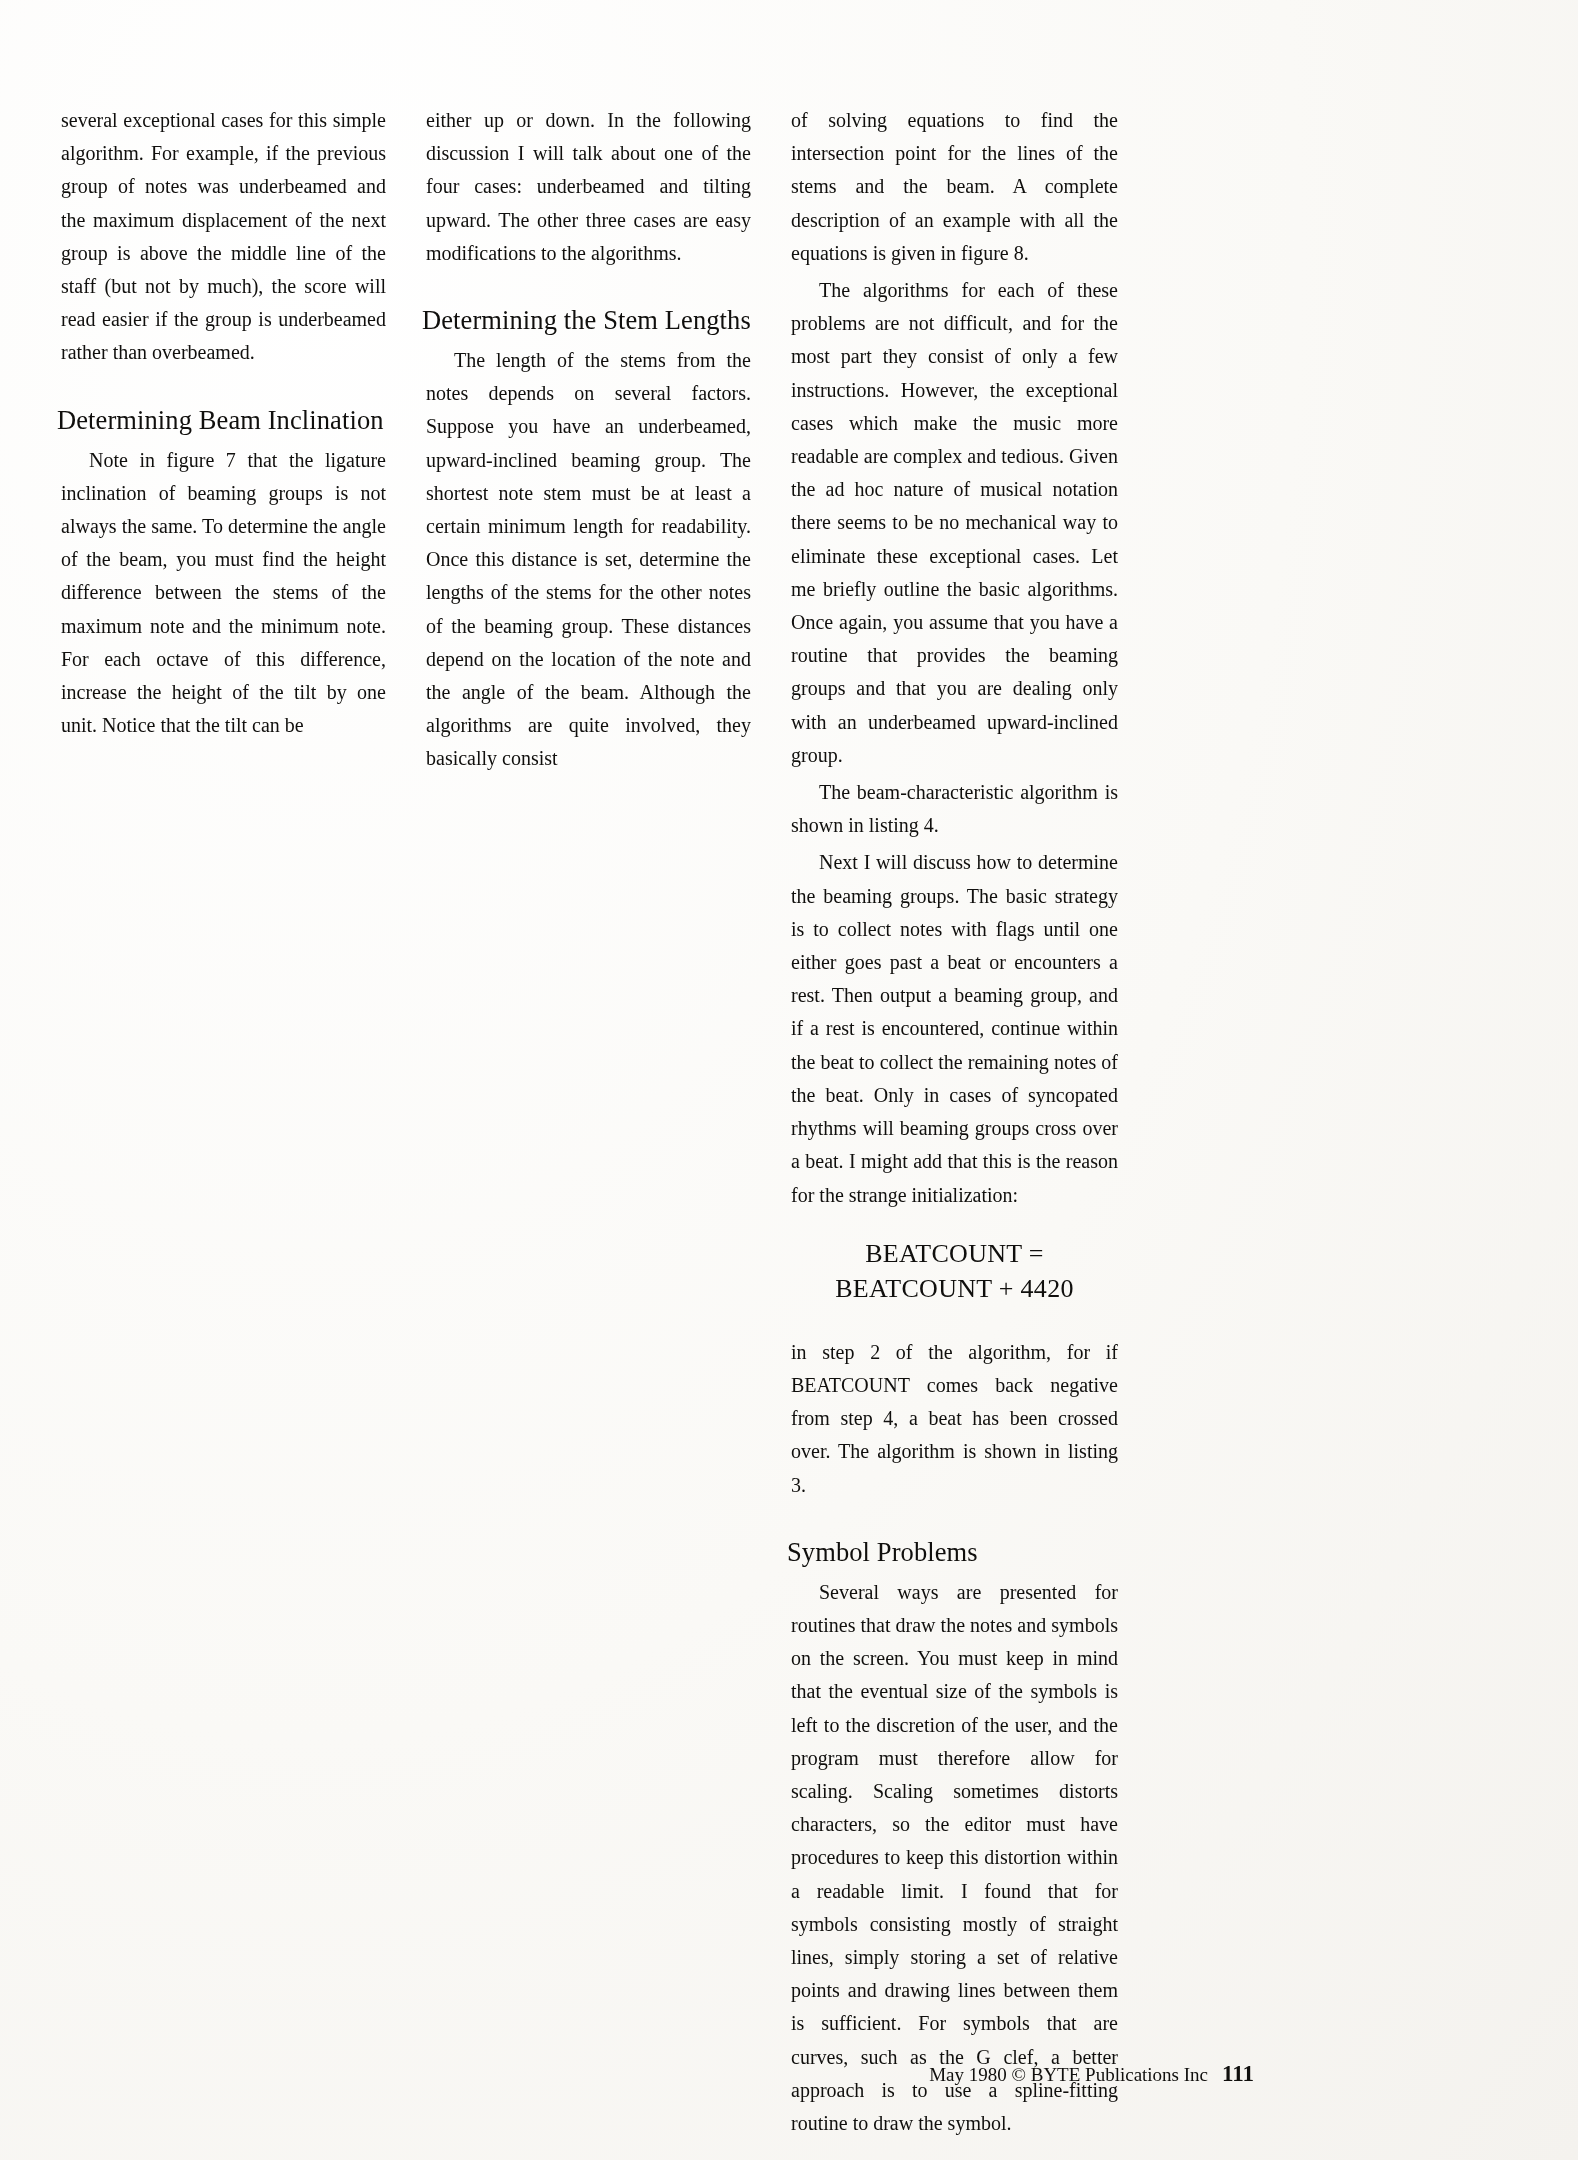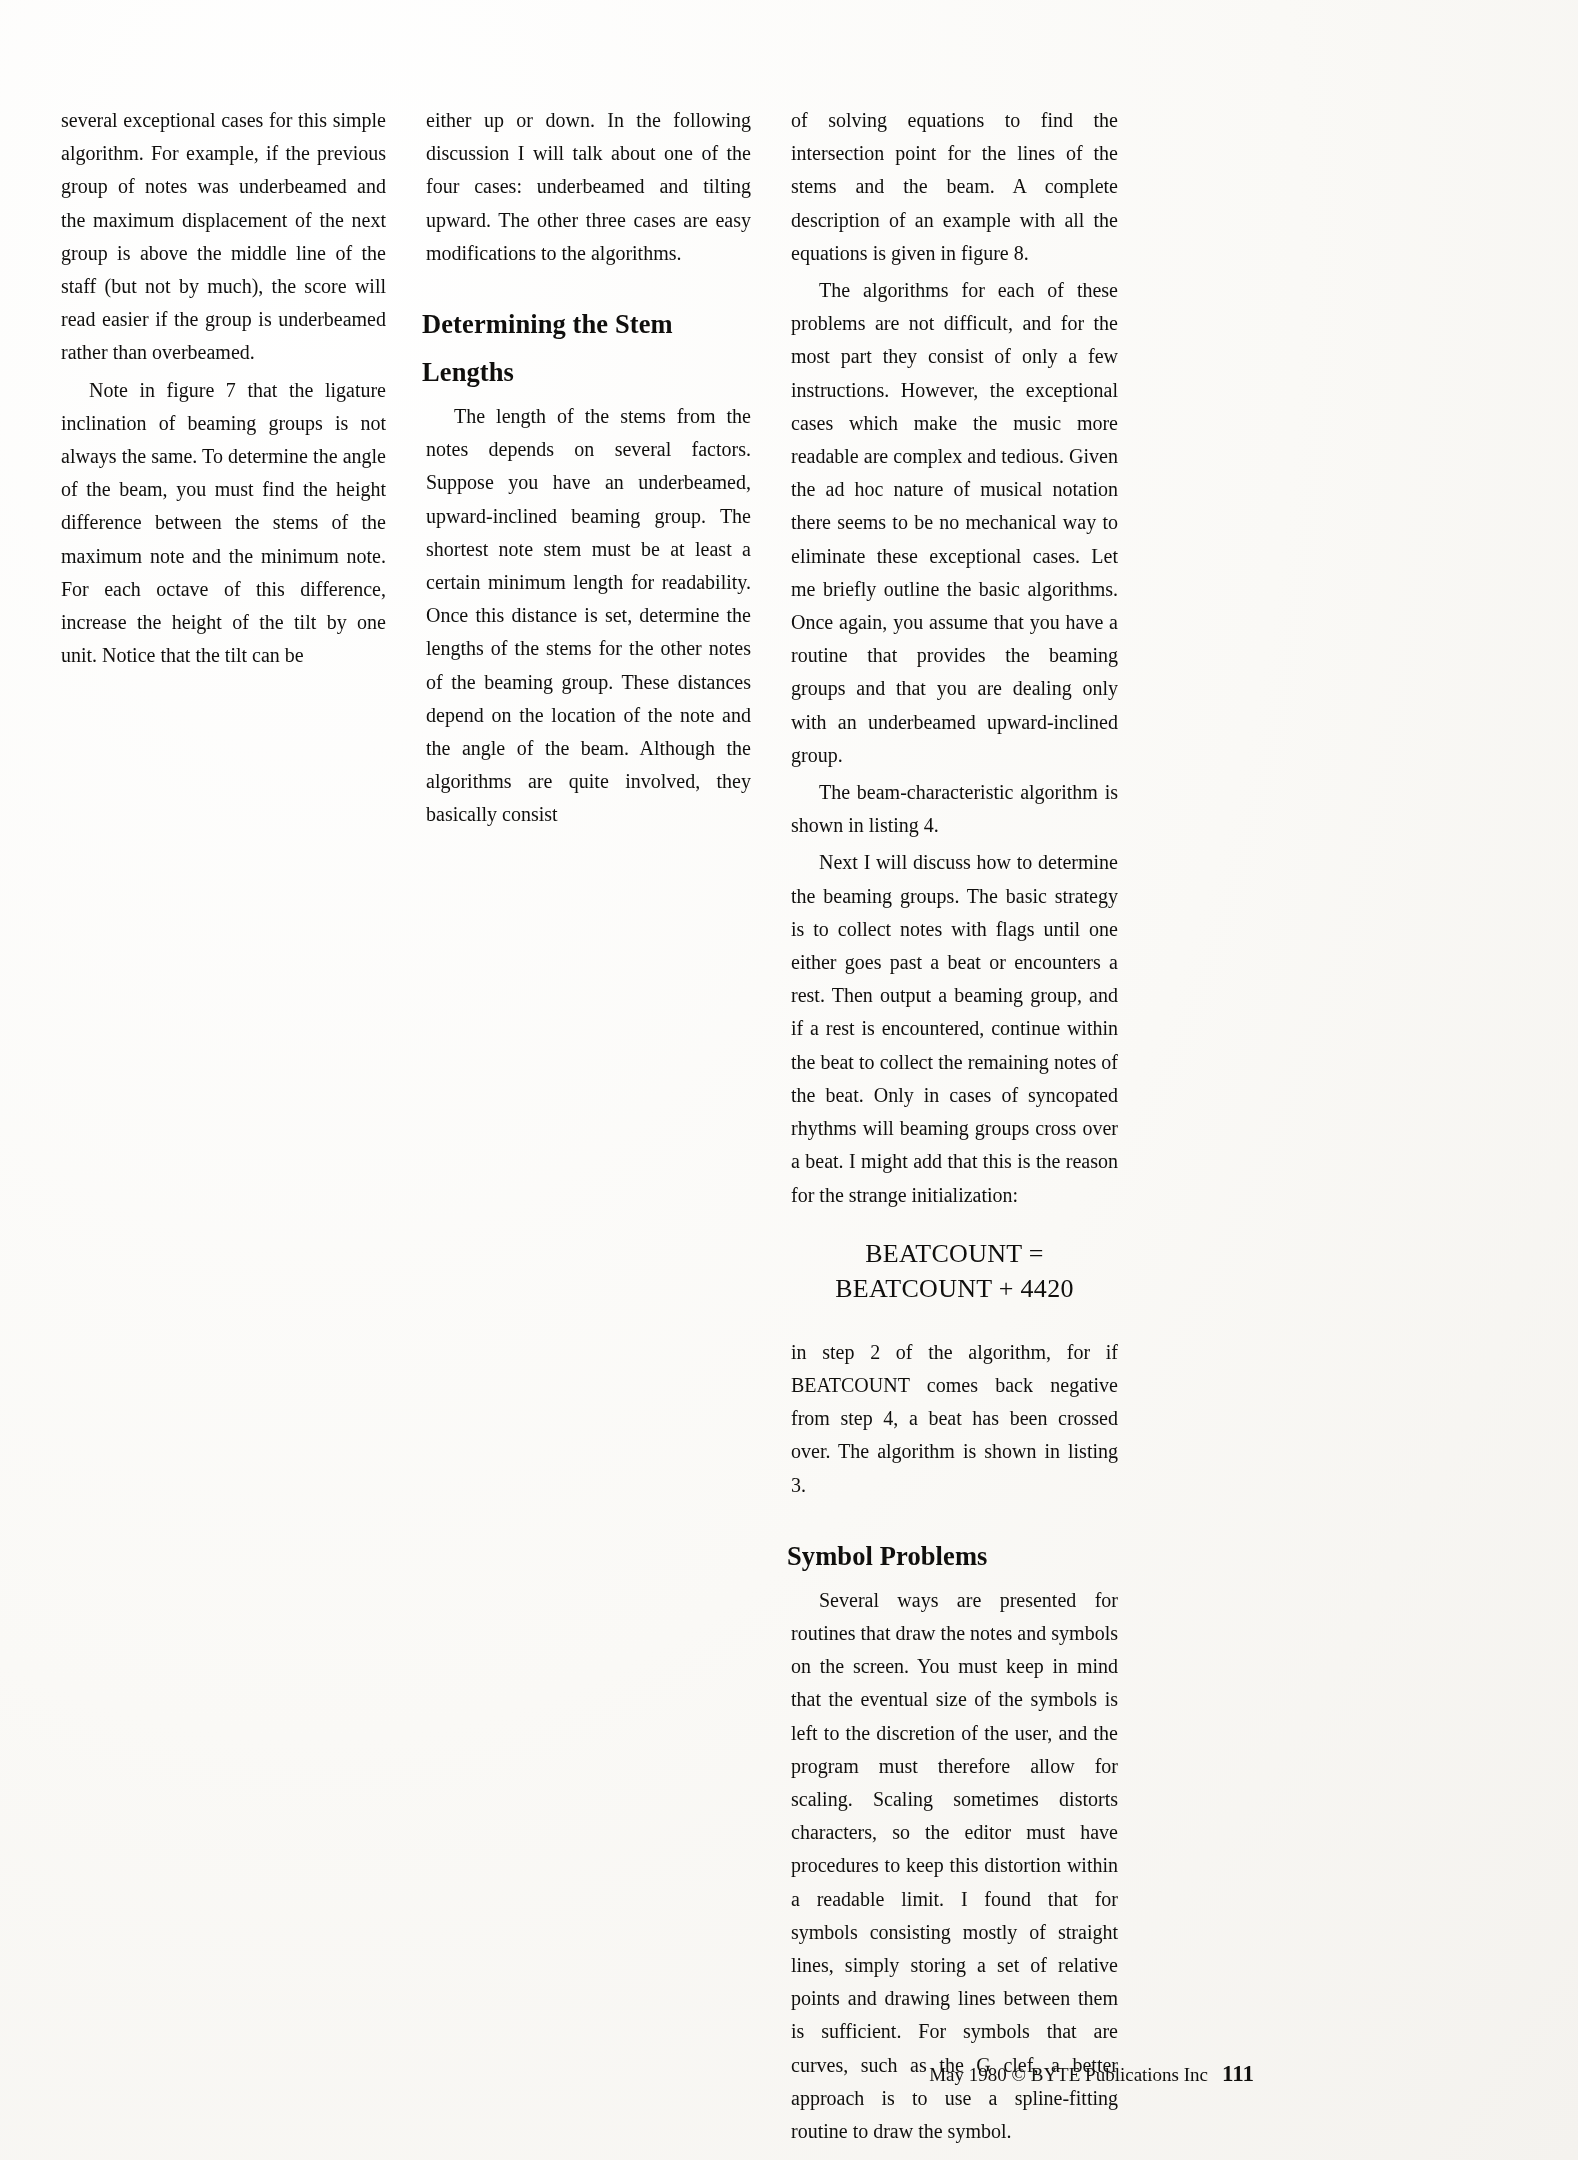--- a/index.html
+++ b/index.html
@@ -57,22 +57,22 @@
     text-align: justify;
     text-justify: inter-word;
     hyphens: manual;
   }
   p.body.indent {
     text-indent: 28px;
   }
   h2.head {
     margin: 30px 0 0 0;
     font-size: 26.5px;
-    line-height: 48px;
-    font-weight: bold;
+    line-height: 40px;
+    font-weight: normal;
     letter-spacing: 0.1px;
   }
 
   
   .equation {
     margin: 24px 0 30px 0;
     text-align: center;
     font-size: 26px;
     line-height: 35px;
     letter-spacing: 0.3px;
@@ -99,20 +99,21 @@
 
 <div class="page">
   <div class="paper-tint"></div>
 
   <div class="content">
 
     <div class="cols3">
 
       <div class="col">
         <p class="body">several exceptional cases for this simple algorithm. For example, if the previous group of notes was underbeamed and the maximum displacement of the next group is above the middle line of the staff (but not by much), the score will read easier if the group is underbeamed rather than overbeamed.</p>
+        <h2 class="head">Determining Beam Inclination</h2>
         <p class="body indent">Note in figure 7 that the ligature inclination of beaming groups is not always the same. To determine the angle of the beam, you must find the height difference between the stems of the maximum note and the minimum note. For each octave of this difference, increase the height of the tilt by one unit. Notice that the tilt can be</p>
       </div>
 
       <div class="col">
         <p class="body">either up or down. In the following discussion I will talk about one of the four cases: underbeamed and tilting upward. The other three cases are easy modifications to the algorithms.</p>
         <h2 class="head">Determining the Stem Lengths</h2>
         <p class="body indent">The length of the stems from the notes depends on several factors. Suppose you have an underbeamed, upward-inclined beaming group. The shortest note stem must be at least a certain minimum length for readability. Once this distance is set, determine the lengths of the stems for the other notes of the beaming group. These distances depend on the location of the note and the angle of the beam. Although the algorithms are quite involved, they basically consist</p>
       </div>
 
       <div class="col col-right">

